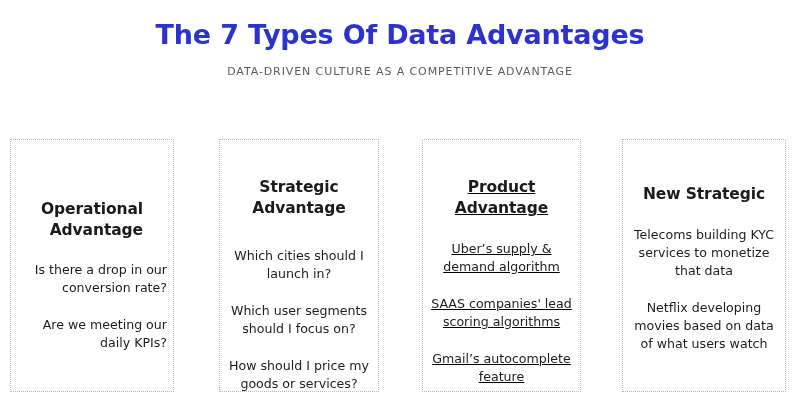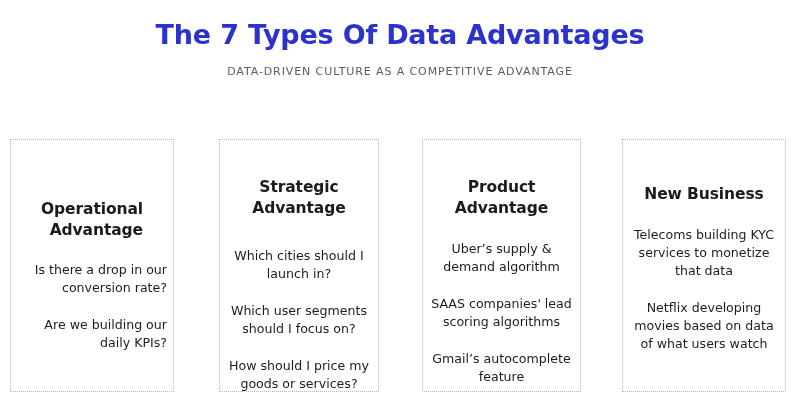--- a/index.html
+++ b/index.html
@@ -67,21 +67,21 @@
     background: #ffffff;
     display: flex;
     flex-direction: column;
     align-items: center;
     text-align: center;
     padding-left: 6px;
     padding-right: 6px;
   }
   .card-0 { left: 0px;   width: 164px; padding-top: 59px; text-align: right; }
   .card-1 { left: 209px; width: 160px; padding-top: 37px; }
-  .card-2 { left: 412px; width: 159px; padding-top: 37px; }
+  .card-2 { left: 412px; width: 159px; padding-top: 37px; text-decoration: underline; }
   .card-3 { left: 612px; width: 164px; padding-top: 44px; }
 
   .card-heading {
     font-size: 15.5px;
     font-weight: 700;
     color: #1b1b1b;
     line-height: 21px;
     margin: 0;
     letter-spacing: -0.1px;
   }
@@ -120,21 +120,21 @@
 
   <div class="columns">
 
     <div class="card card-0">
       <div class="card-heading">
         <div>Operational</div>
         <div>Advantage</div>
       </div>
       <ul class="card-items">
         <li class="card-item">Is there a drop in our conversion rate?</li>
-        <li class="card-item">Are we building our daily KPIs?</li>
+        <li class="card-item">Are we meeting our daily KPIs?</li>
       </ul>
     </div>
 
     <div class="card card-1">
       <div class="card-heading">
         <div>Strategic</div>
         <div>Advantage</div>
       </div>
       <ul class="card-items">
         <li class="card-item">Which cities should I launch in?</li>
@@ -150,21 +150,21 @@
       </div>
       <ul class="card-items">
         <li class="card-item">Uber’s supply &amp; demand algorithm</li>
         <li class="card-item">SAAS companies' lead scoring algorithms</li>
         <li class="card-item">Gmail’s autocomplete feature</li>
       </ul>
     </div>
 
     <div class="card card-3">
       <div class="card-heading">
-        <div>New Business</div>
+        <div>New Strategic</div>
       </div>
       <ul class="card-items">
         <li class="card-item">Telecoms building KYC services to monetize that data</li>
         <li class="card-item">Netflix developing movies based on data of what users watch</li>
       </ul>
     </div>
 
   </div>
 </div>
 

